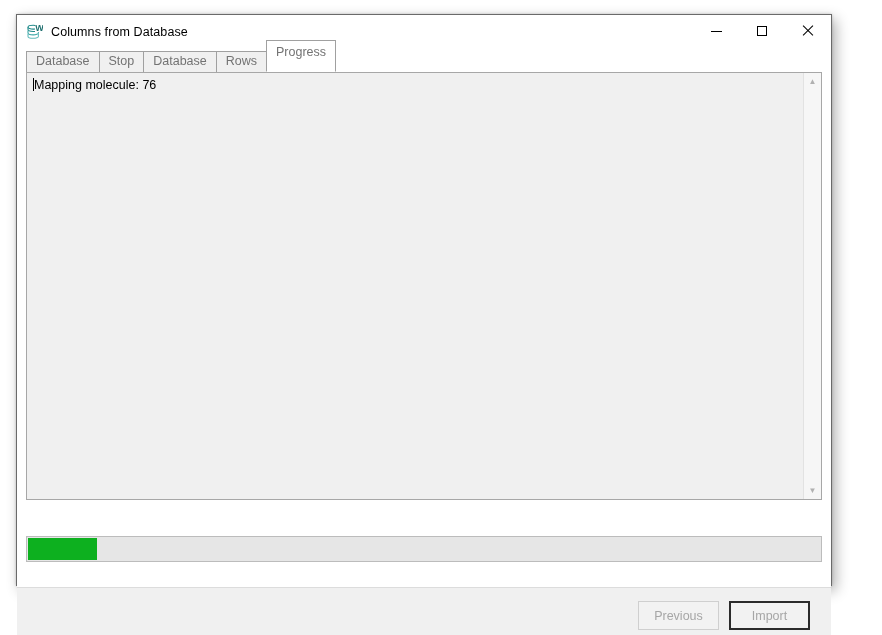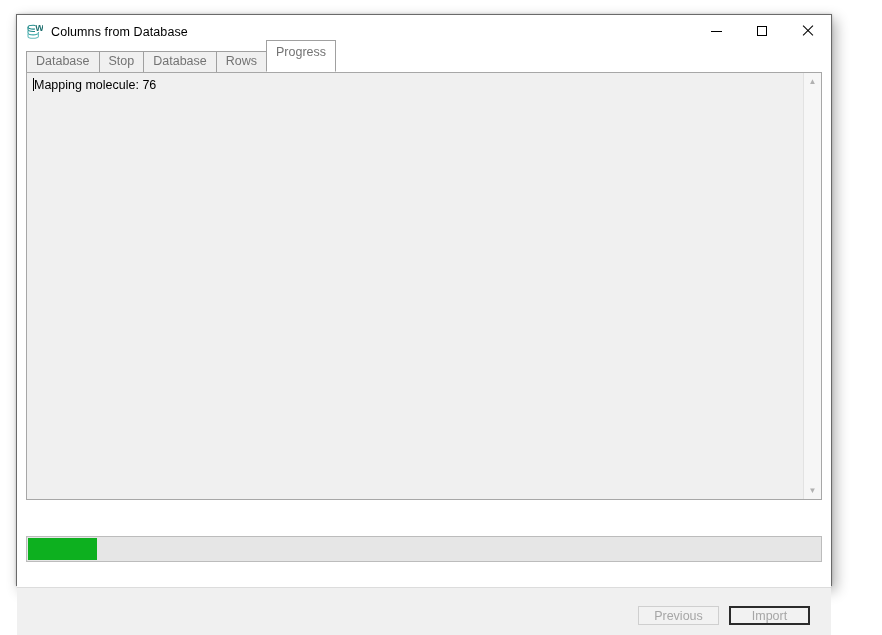--- a/index.html
+++ b/index.html
@@ -246,21 +246,21 @@
     border-top: 1px solid #dcdcdc;
     display: flex;
     align-items: center;
     justify-content: flex-end;
     padding-right: 21px;
     box-sizing: border-box;
   }
   .btn {
     box-sizing: border-box;
     width: 81px;
-    height: 19px;
+    height: 29px;
     margin-left: 10px;
     font-family: "Liberation Sans", sans-serif;
     font-size: 12.5px;
     background: #ffffff;
     border: 1px solid #adadad;
     color: #000000;
     cursor: default;
     padding: 0;
   }
   .btn.disabled {

